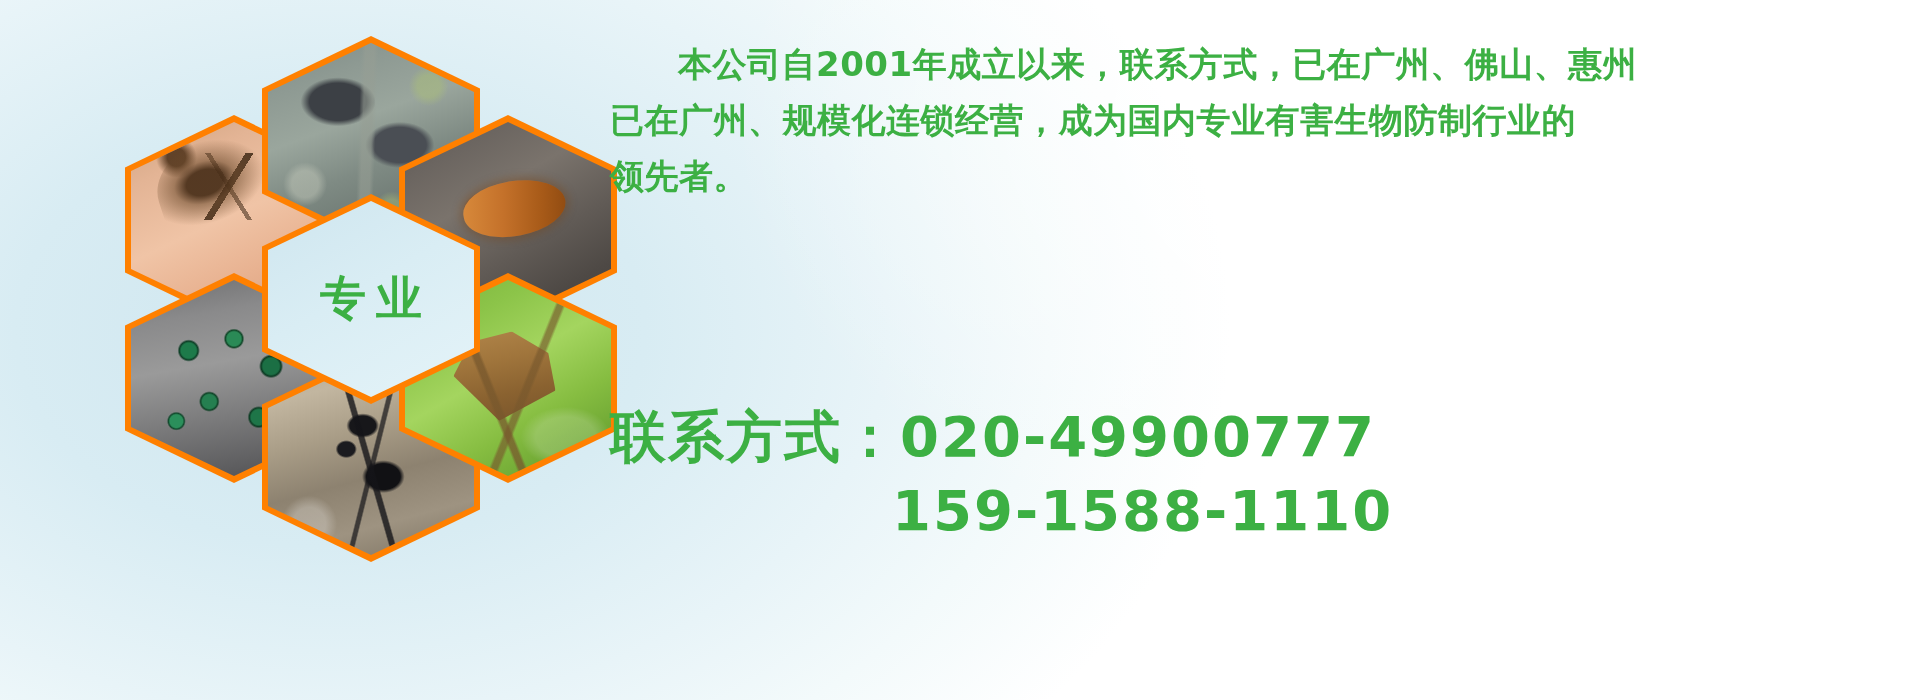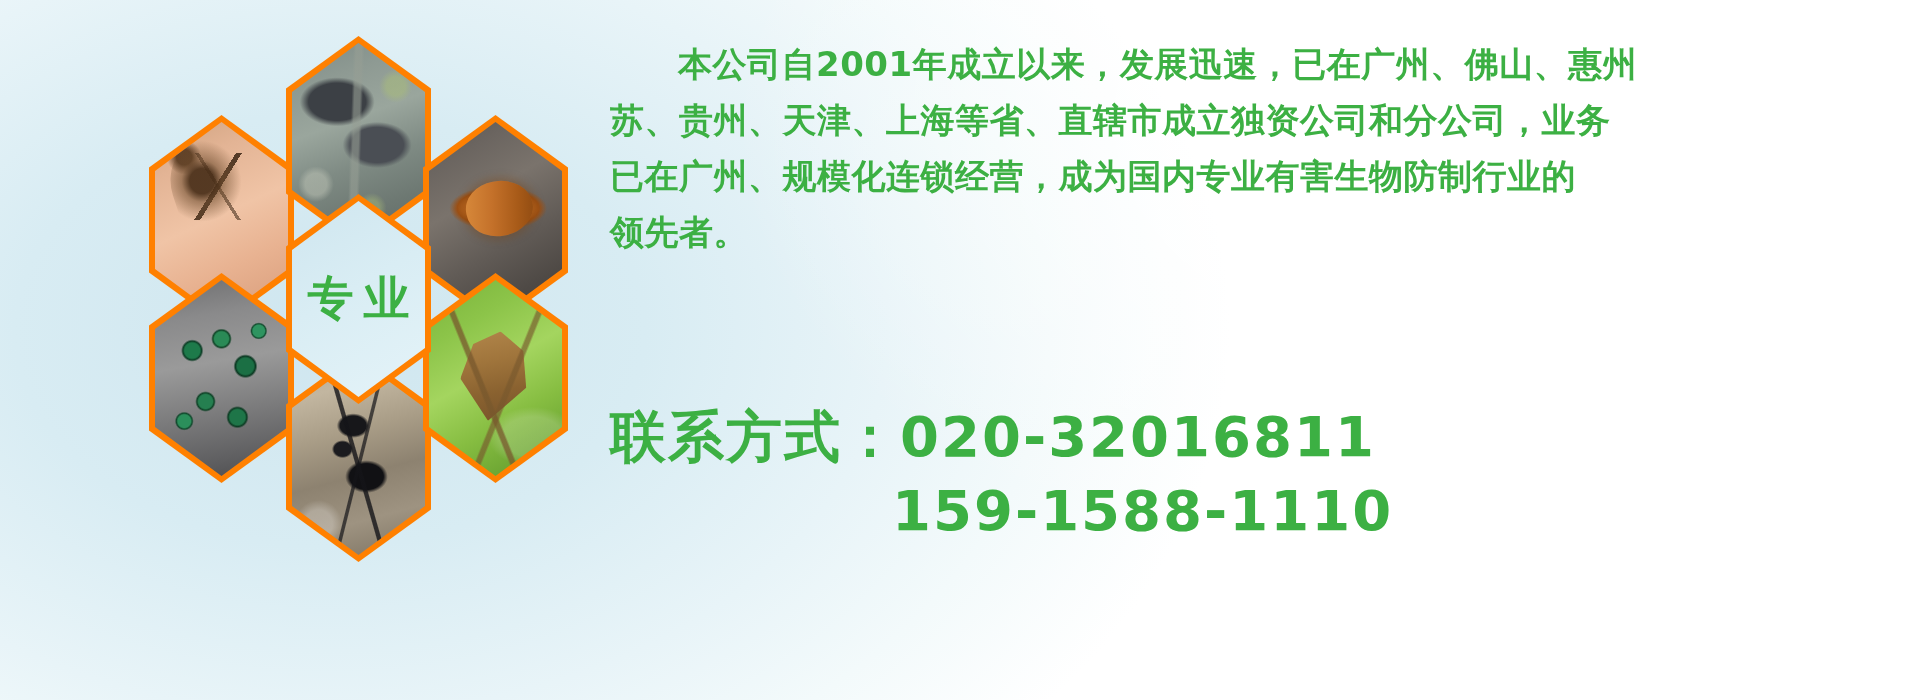--- a/index.html
+++ b/index.html
@@ -33,26 +33,25 @@
   .honeycomb {
     position: absolute;
     left: 95px;
     top: 10px;
     width: 520px;
     height: 580px;
     z-index: 2;
   }
   .hex {
     position: absolute;
-    width: 145px;
+    width: 218px;
     height: 210px;
     clip-path: polygon(50% 0%, 100% 25%, 100% 75%, 50% 100%, 0% 75%, 0% 25%);
     background: #ff8000;
     display: block;
-    margin-left: 24px;
   }
   .hex .inner {
     position: absolute;
     left: 6px;
     top: 7px;
     right: 6px;
     bottom: 7px;
     clip-path: polygon(50% 0%, 100% 25%, 100% 75%, 50% 100%, 0% 75%, 0% 25%);
     overflow: hidden;
   }
@@ -264,24 +263,23 @@
       <div class="inner">
         <div class="center-text">
           <span>专业</span>
         </div>
       </div>
     </div>
 
   </div>
 
   <div class="copy">
-    <p class="indent">本公司自2001年成立以来，发展迅速，已在广州、佛山、惠州</p>
-    <p>苏、贵州、天津、上海等省、直辖市成立独资公司和分公司，业务</p>
+    <p class="indent">本公司自2001年成立以来，联系方式，已在广州、佛山、惠州</p>
     <p>已在广州、规模化连锁经营，成为国内专业有害生物防制行业的</p>
     <p>领先者。</p>
   </div>
 
   <div class="contact">
-    <div class="phone1">联系方式：020-32016811</div>
+    <div class="phone1">联系方式：020-49900777</div>
     <div class="phone2">159-1588-1110</div>
   </div>
 
 </div>
 
 </body></html>

